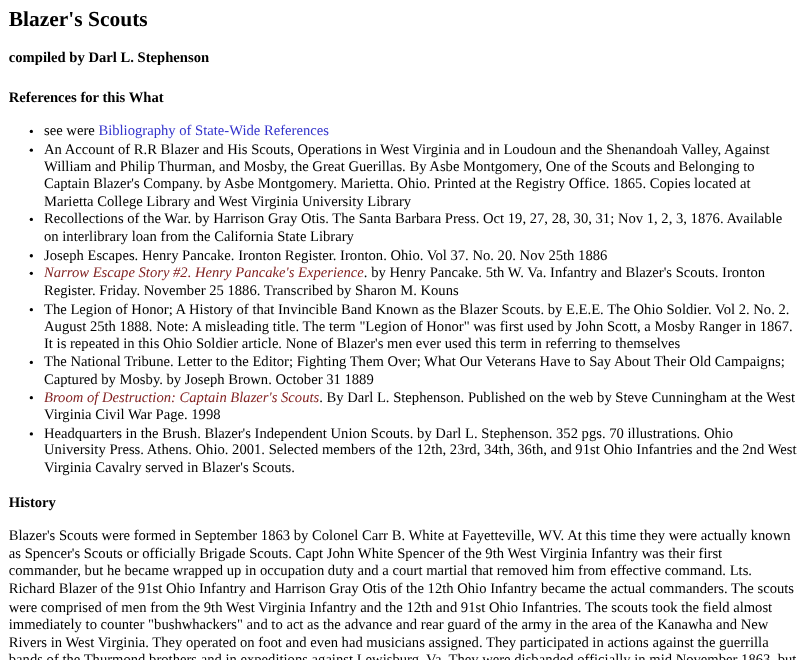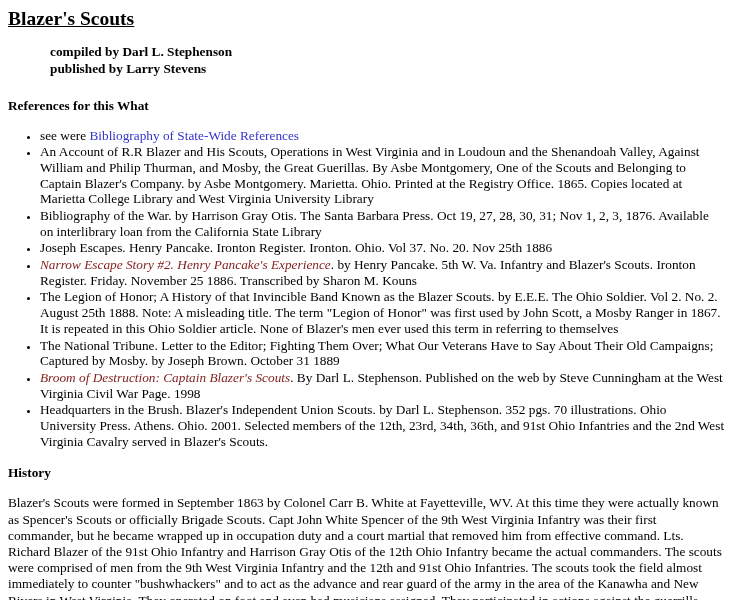--- a/index.html
+++ b/index.html
@@ -17,36 +17,34 @@
     line-height: 1.17;
     color: #000000;
     padding: 8px 8px 0 8px;
     box-sizing: border-box;
   }
   h1 {
     font-size: 19.5px;
     font-weight: bold;
     margin: 0 0 14px 0;
     line-height: 1.15;
-    text-decoration: underline;
   }
   h3 {
     font-size: 13.3px;
     font-weight: bold;
     margin: 0;
     line-height: 1.2;
   }
   .byline {
     margin: 0 0 20px 0;
   }
   .byline div {
     font-weight: bold;
     font-size: 13.3px;
     line-height: 1.25;
-    margin-left: 42px;
   }
   h3.section-heading {
     margin: 0 0 14px 0;
   }
   h3.section-heading.history {
     margin: 16px 0 14px 0;
   }
   ul.refs {
     margin: 0 0 14px 0;
     padding-left: 32px;
@@ -79,32 +77,31 @@
     text-align: left;
   }
 </style>
 </head>
 <body>
 
 <h1>Blazer's Scouts</h1>
 
 <div class="byline">
   <div>compiled by Darl L. Stephenson</div>
-  <div>published by Larry Stevens</div>
 </div>
 
 <h3 class="section-heading">References for this What</h3>
 
 <ul class="refs">
 
   <li><span>see were </span><a href="#" class="plain">Bibliography of State-Wide References</a></li>
 
   <li><span class="ttl">An Account of R.R Blazer and His Scouts, Operations in West Virginia and in Loudoun and the Shenandoah Valley, Against William and Philip Thurman, and Mosby, the Great Guerillas. By Asbe Montgomery, One of the Scouts and Belonging to Captain Blazer's Company.</span><span> by Asbe Montgomery. Marietta. Ohio. Printed at the Registry Office. 1865. Copies located at Marietta College Library and West Virginia University Library</span></li>
 
-  <li><span class="ttl">Bibliography of the War.</span><span> by Harrison Gray Otis. The Santa Barbara Press. Oct 19, 27, 28, 30, 31; Nov 1, 2, 3, 1876. Available on interlibrary loan from the California State Library</span></li>
+  <li><span class="ttl">Recollections of the War.</span><span> by Harrison Gray Otis. The Santa Barbara Press. Oct 19, 27, 28, 30, 31; Nov 1, 2, 3, 1876. Available on interlibrary loan from the California State Library</span></li>
 
   <li><span class="ttl">Joseph Escapes.</span><span> Henry Pancake. Ironton Register. Ironton. Ohio. Vol 37. No. 20. Nov 25th 1886</span></li>
 
   <li><a href="#" class="ttl visited">Narrow Escape Story #2. Henry Pancake's Experience</a><span>. by Henry Pancake. 5th W. Va. Infantry and Blazer's Scouts. Ironton Register. Friday. November 25 1886. Transcribed by Sharon M. Kouns</span></li>
 
   <li><span class="ttl">The Legion of Honor; A History of that Invincible Band Known as the Blazer Scouts.</span><span> by E.E.E. The Ohio Soldier. Vol 2. No. 2. August 25th 1888. Note: A misleading title. The term "Legion of Honor" was first used by John Scott, a Mosby Ranger in 1867. It is repeated in this Ohio Soldier article. None of Blazer's men ever used this term in referring to themselves</span></li>
 
   <li><span class="ttl">The National Tribune.</span><span> Letter to the Editor; Fighting Them Over; What Our Veterans Have to Say About Their Old Campaigns; Captured by Mosby. by Joseph Brown. October 31 1889</span></li>
 
   <li><a href="#" class="ttl visited">Broom of Destruction: Captain Blazer's Scouts</a><span>. By Darl L. Stephenson. Published on the web by Steve Cunningham at the West Virginia Civil War Page. 1998</span></li>

